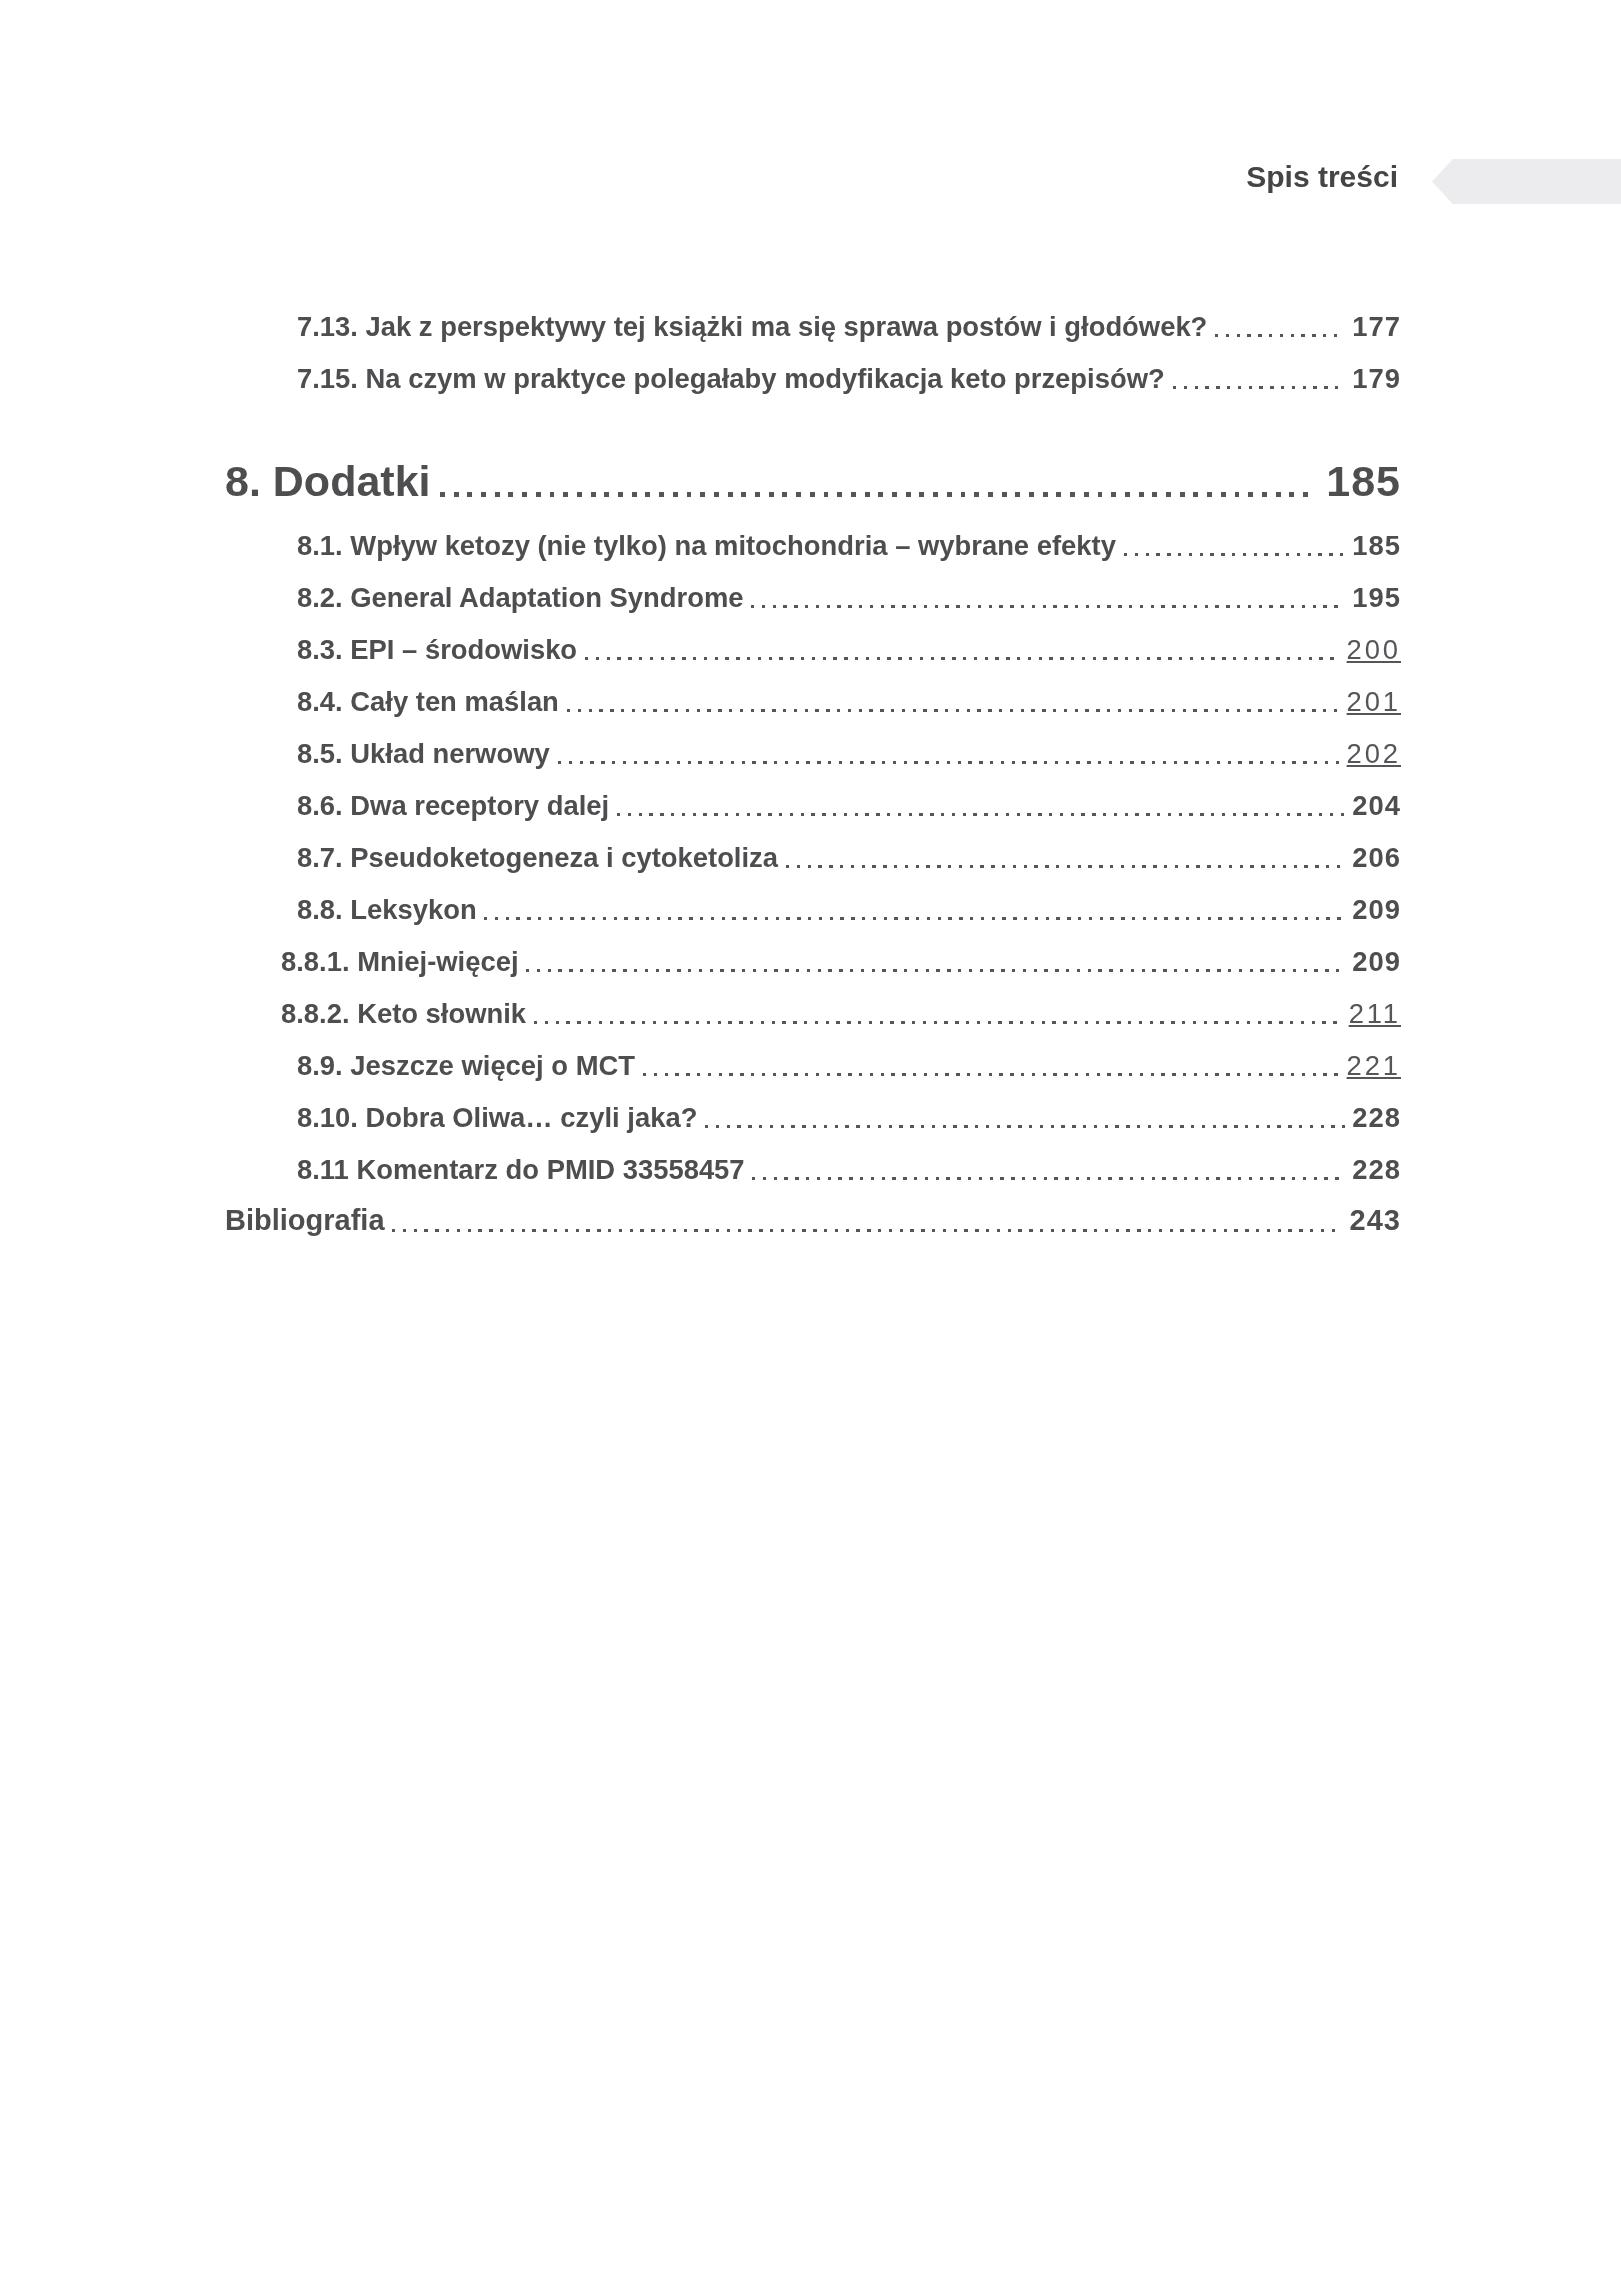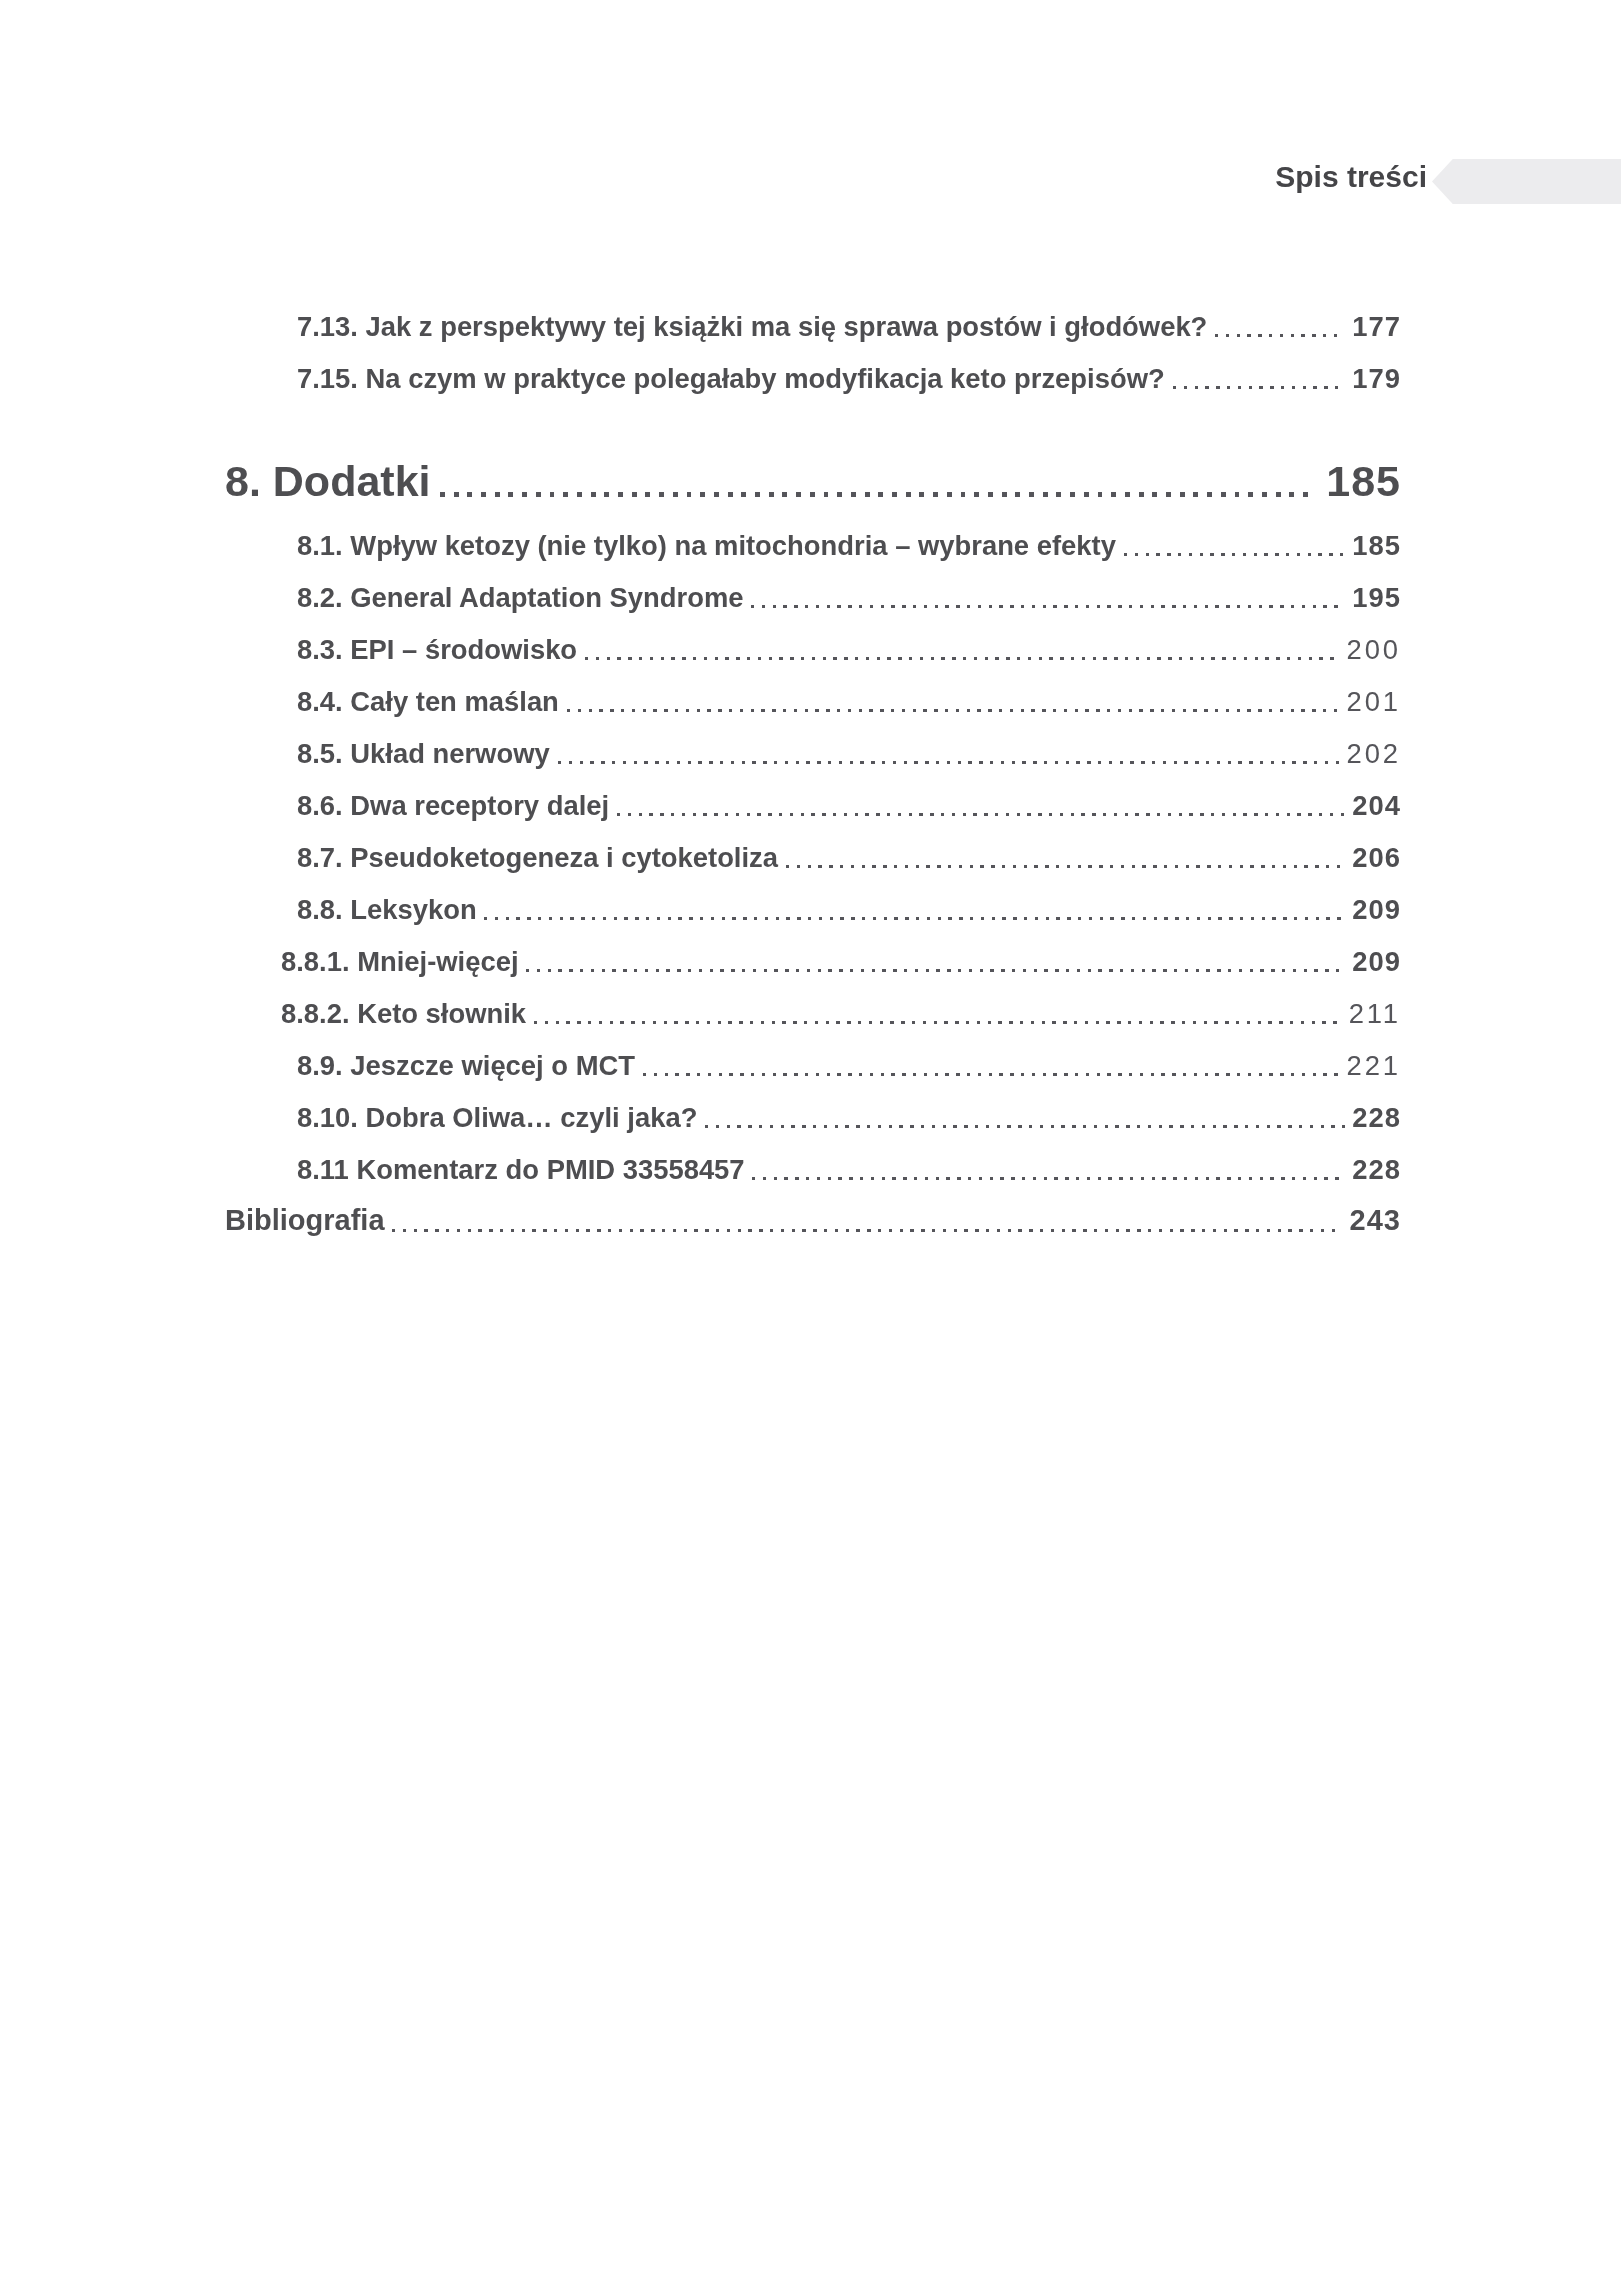--- a/index.html
+++ b/index.html
@@ -2,21 +2,21 @@
 <html style="--text: #4e4e51; --header: #454548; --banner: #ececee; --dots: #55555a;"><head>
 <meta charset="utf-8">
 <style>
   html,body{margin:0;padding:0;background:#ffffff;}
   .page{
     position:relative;width:1621px;height:2293px;background:#ffffff;overflow:hidden;
     font-family:"Liberation Sans","DejaVu Sans",sans-serif;
     color:var(--text,#4e4e51);
   }
   .header-title{
-    position:absolute;top:162px;right:194px;
+    position:absolute;top:162px;right:223px;
     font-size:30px;font-weight:700;line-height:1;color:var(--header,#454548);
     white-space:nowrap;
   }
   .header-banner{
     position:absolute;top:159px;right:0;width:189px;height:45px;
     background:var(--banner,#ececee);
     -webkit-clip-path:polygon(0 50%,11% 0,100% 0,100% 100%,11% 100%);
     clip-path:polygon(0 50%,11% 0,100% 0,100% 100%,11% 100%);
   }
   .toc{position:absolute;left:225px;top:296px;width:1176px;}
@@ -24,21 +24,21 @@
     display:flex;align-items:flex-end;
     height:52px;padding-bottom:7.8px;box-sizing:border-box;
     font-size:27.4px;font-weight:700;
   }
   .row .label{line-height:1;white-space:nowrap;}
   .row .dots{
     flex:1;height:3.4px;margin:0 7.8px 2.9px 7.8px;min-width:9.8px;
     background-image:repeating-linear-gradient(90deg,var(--dots,#55555a) 0,var(--dots,#55555a) 3.4px,transparent 3.4px,transparent 10.8px);
   }
   .row .page-num{line-height:1;letter-spacing:1px;}
-  .row .page-num.light{font-weight:400;letter-spacing:2.9px;color:var(--dots,#55555a);}
+  .row .page-num.light{font-weight:400;letter-spacing:2.9px;color:var(--dots,#55555a);text-decoration:underline;}
   .row.section{margin-left:72px;}
   .row.subsection{margin-left:56px;}
   .row.chapter{
     margin-left:0;font-size:43px;height:76px;padding-bottom:11.8px;
   }
   .row.chapter .dots{
     height:4.9px;margin:0 9.8px 5.9px 9.8px;
     background-image:repeating-linear-gradient(90deg,var(--dots,#55555a) 0,var(--dots,#55555a) 4.9px,transparent 4.9px,transparent 13.7px);
   }
   .row.backmatter{margin-left:0;font-size:29px;}

